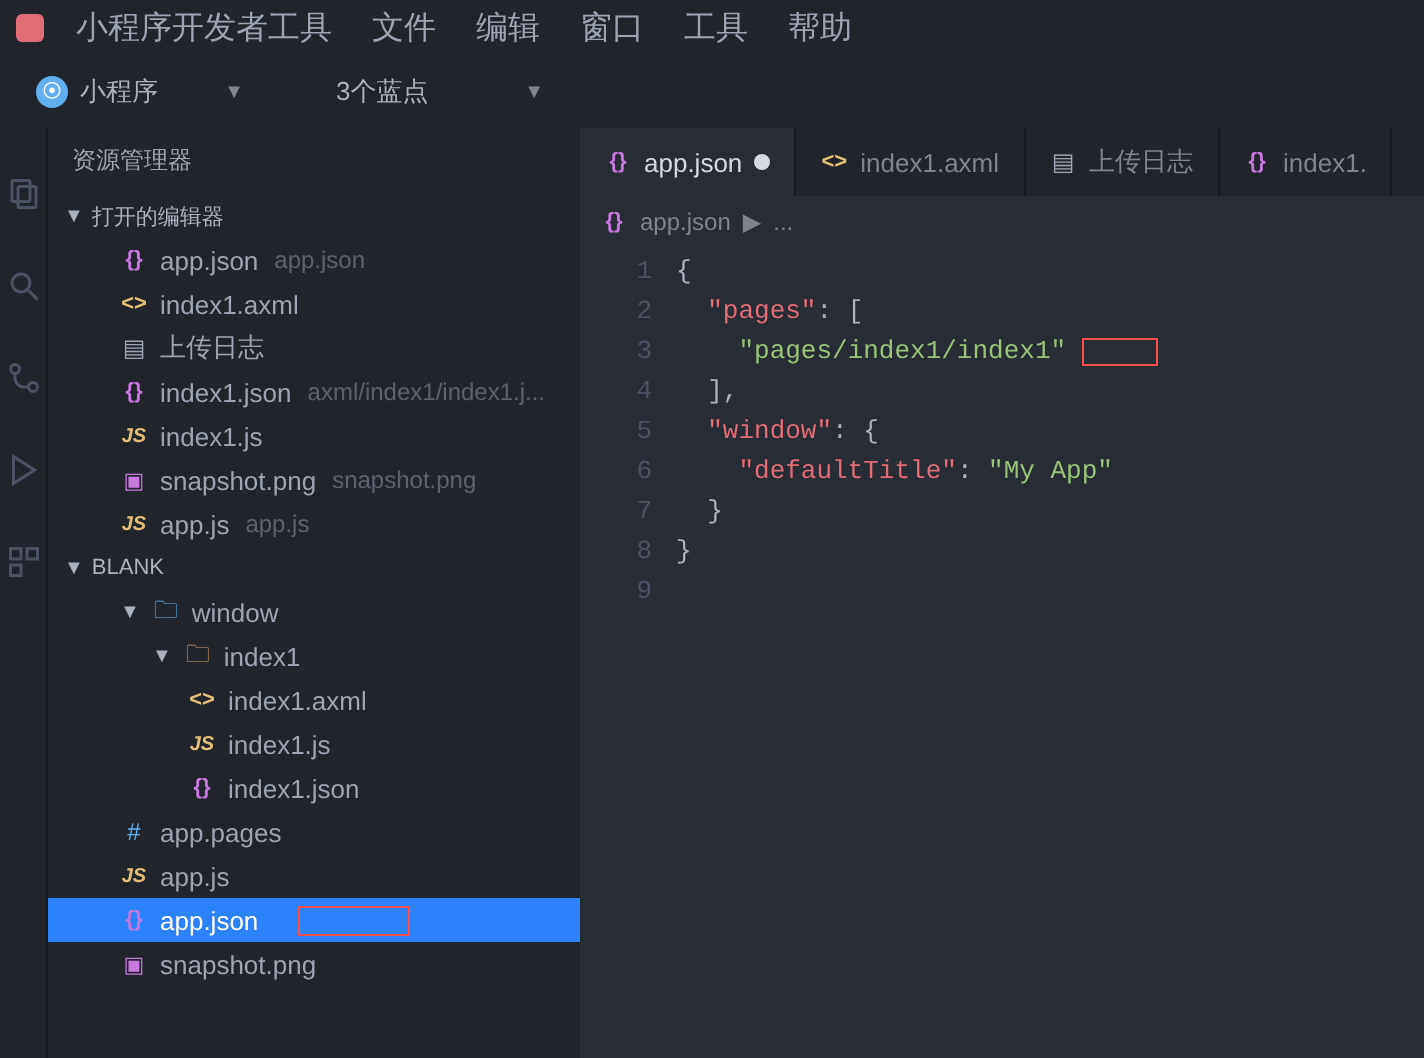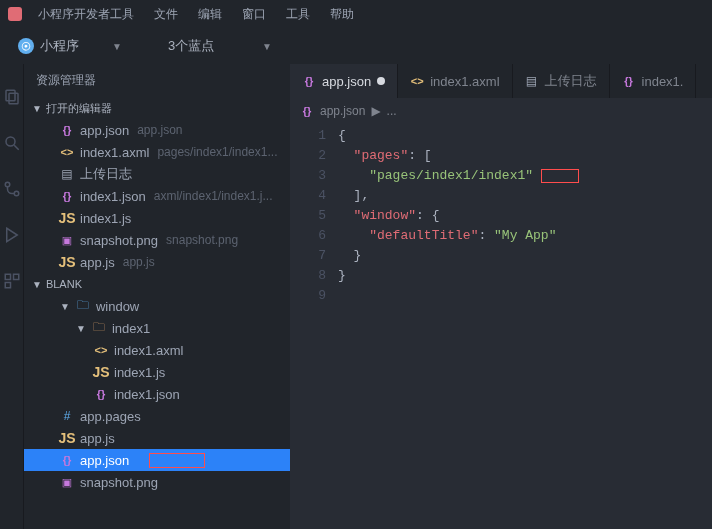--- a/index.html
+++ b/index.html
@@ -16,21 +16,21 @@
 }
 .titlebar {
   height: 28px;
   background: #21252b;
   display: flex;
   align-items: center;
   padding: 0 8px;
   gap: 4px;
 }
 .app-logo { width: 14px; height: 14px; background: #e06c75; border-radius: 3px; margin-right: 4px; }
-.titlebar-item { color: #9da5b4; padding: 2px 8px; font-size: 12px; }
+.titlebar-item { color: #9da5b4; padding: 2px 8px; font-size: 16px; }
 .toolbar {
   height: 36px;
   background: #21252b;
   display: flex;
   align-items: center;
   padding: 0 10px;
   gap: 30px;
 }
 .toolbar-dropdown {
   display: flex;
@@ -113,21 +113,21 @@
   color: #fff;
 }
 .tree-item .sub { color: #5c6370; font-size: 12px; margin-left: 2px; }
 .indent1 { padding-left: 36px; }
 .indent2 { padding-left: 52px; }
 .indent3 { padding-left: 70px; }
 .file-icon { width: 14px; text-align: center; display: inline-flex; align-items: center; justify-content: center;}
 .fi-json { color: #c678dd; font-weight: bold; font-size: 11px; }
 .fi-axml { color: #e5c07b; font-weight: bold; font-size: 11px; }
 .fi-log { color: #9da5b4; font-size: 12px; }
-.fi-js { color: #e5c07b; font-weight: bold; font-size: 14px; }
+.fi-js { color: #e5c07b; font-weight: bold; font-size: 10px; font-style: italic; }
 .fi-img { color: #c678dd; font-size: 11px; }
 .fi-acss { color: #61afef; font-size: 12px; }
 .fi-folder { color: #61afef; font-size: 12px; }
 .fi-folder2 { color: #d19a66; font-size: 12px; }
 .redbox {
   border: 1.5px solid #ff4d4d;
   width: 56px;
   height: 15px;
   margin-left: 14px;
 }
@@ -256,21 +256,20 @@
       <span>打开的编辑器</span>
     </div>
     <div class="tree-item indent1">
         <span class="file-icon fi-json">{}</span>
         <span>app.json</span>
         <span class="sub">app.json</span>
       </div>
     <div class="tree-item indent1">
         <span class="file-icon fi-axml">&lt;&gt;</span>
         <span>index1.axml</span>
-        <span class="sub">pages/index1/index1...</span>
       </div>
     <div class="tree-item indent1">
         <span class="file-icon fi-log">▤</span>
         <span>上传日志</span>
       </div>
     <div class="tree-item indent1">
         <span class="file-icon fi-json">{}</span>
         <span>index1.json</span>
         <span class="sub">axml/index1/index1.j...</span>
       </div>

